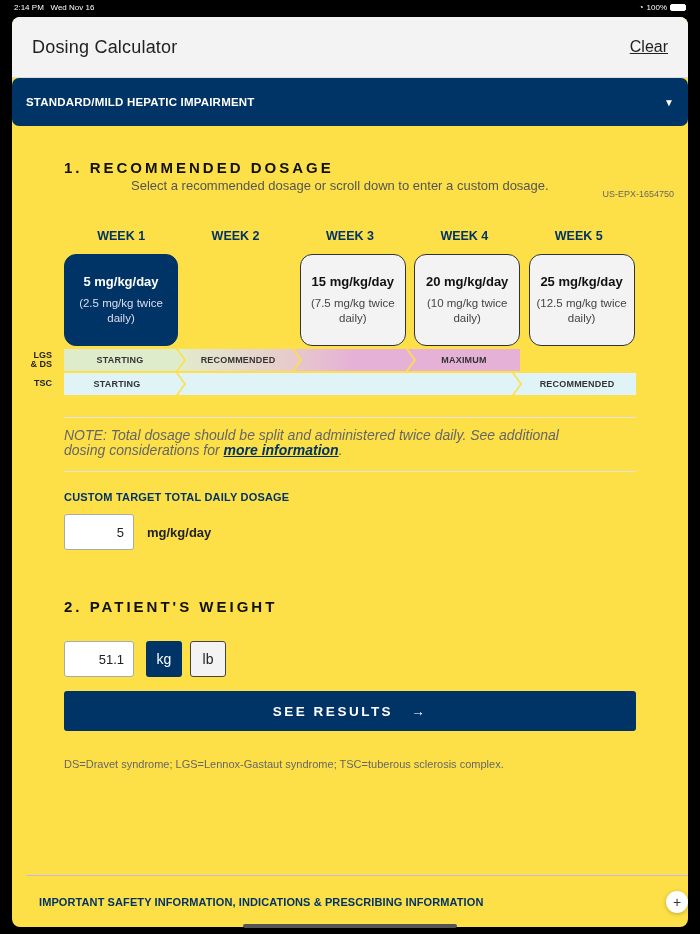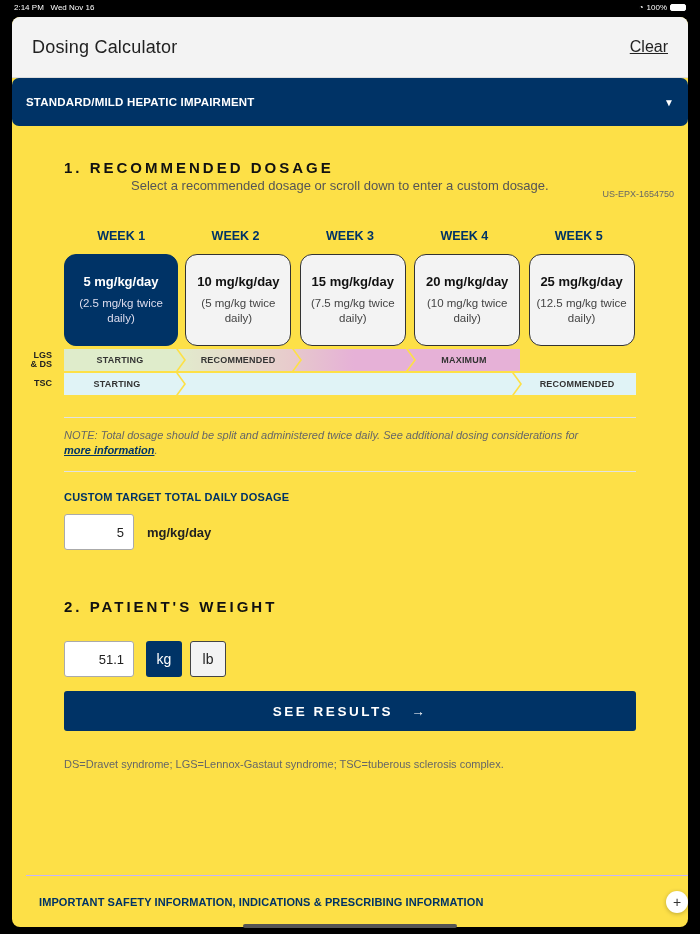--- a/index.html
+++ b/index.html
@@ -26,21 +26,21 @@
   .dose.sel { background: #003366; border-color: #003366; color: #fff; }
   .dose .main { font-weight: bold; font-size: 13px; color: #111; margin-bottom: 7px; }
   .dose.sel .main { color: #fff; }
   .dose .sub2 { font-size: 11.5px; color: #444; line-height: 15px; }
   .dose.sel .sub2 { color: #dde; }
   .bars { position: absolute; top: 348px; left: 18px; width: 612px; }
   .bar-row { display: flex; align-items: center; height: 23px; margin-bottom: 1px; }
   .bar-label { width: 34px; text-align: right; font-size: 9px; font-weight: bold; color: #222; line-height: 9px; padding-right: 12px; }
   .bar { position: relative; height: 22px; flex: none; display: flex; align-items: center; font-size: 9px; font-weight: bold; color: #333; letter-spacing: 0.2px; }
   .divider { position: absolute; left: 52px; width: 572px; height: 1px; background: #e2e2e2; }
-  .note { position: absolute; top: 430px; left: 52px; width: 520px; font-size: 11px; font-style: italic; color: #666; line-height: 15px; }
+  .note { position: absolute; top: 430px; left: 52px; width: 520px; font-size: 14px; font-style: italic; color: #666; line-height: 15px; }
   .note a { color: #003366; text-decoration: underline; font-weight: bold; }
   .custom-label { position: absolute; top: 491px; left: 52px; font-size: 11px; font-weight: bold; color: #003366; letter-spacing: 0.2px; }
   .num-input { border: 1px solid #aaa; border-radius: 3px; height: 36px; width: 70px; text-align: right; padding-right: 9px; font-size: 13px; color: #222; display: flex; align-items: center; justify-content: flex-end; background: #fff; }
   .custom-row { position: absolute; top: 515px; left: 52px; display: flex; align-items: center; gap: 13px; }
   .unit { font-size: 13px; font-weight: bold; color: #222; }
   .sec2 { position: absolute; top: 598px; left: 52px; }
   .weight-row { position: absolute; top: 641px; left: 52px; display: flex; align-items: center; gap: 12px; }
   .unit-btn { width: 36px; height: 36px; border-radius: 3px; display: flex; align-items: center; justify-content: center; font-size: 14px; cursor: pointer; }
   .unit-btn.on { background: #003366; color: #fff; }
   .unit-btn.off { background: #f3f3f3; border: 1.3px solid #444; color: #222; margin-left: -4px; }
@@ -81,24 +81,20 @@
     <div class="weeks">
       <div class="wk">
         <div class="wk-label">WEEK 1</div>
         <div class="dose sel">
           <div class="main">5 mg/kg/day</div>
           <div class="sub2">(2.5 mg/kg twice daily)</div>
         </div>
       </div>
       <div class="wk">
         <div class="wk-label">WEEK 2</div>
-        <div class="dose">
-          <div class="main">10 mg/kg/day</div>
-          <div class="sub2">(5 mg/kg twice daily)</div>
-        </div>
       </div>
       <div class="wk">
         <div class="wk-label">WEEK 3</div>
         <div class="dose">
           <div class="main">15 mg/kg/day</div>
           <div class="sub2">(7.5 mg/kg twice daily)</div>
         </div>
       </div>
       <div class="wk">
         <div class="wk-label">WEEK 4</div>

